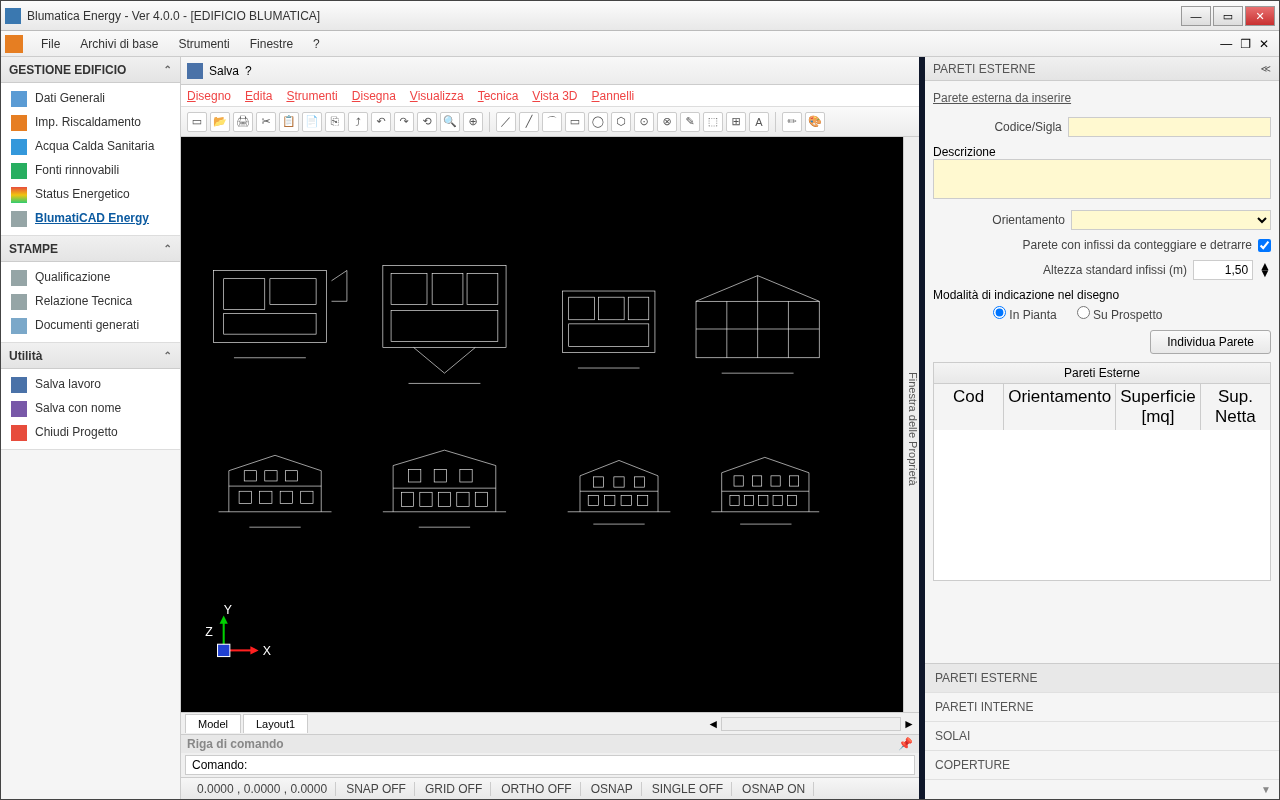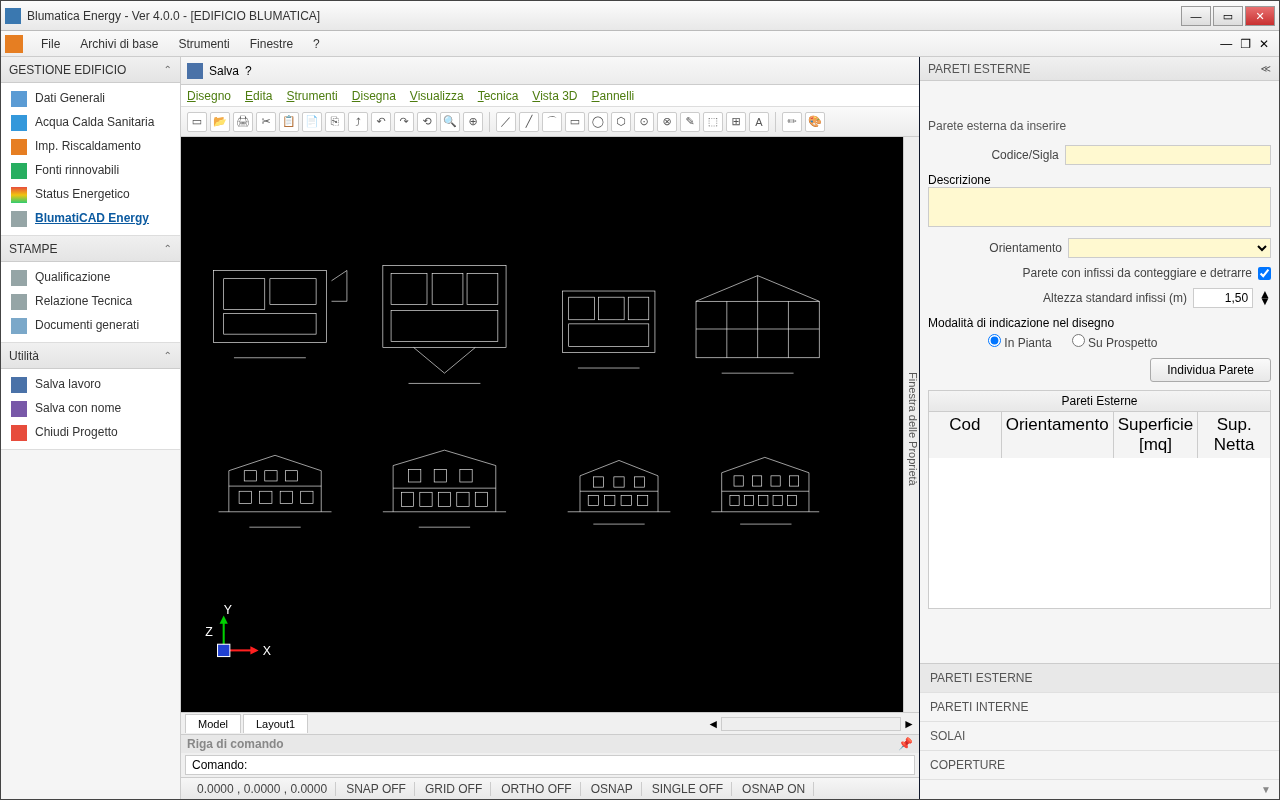--- a/index.html
+++ b/index.html
@@ -12,65 +12,65 @@
 .win-btn { width: 30px; height: 20px; background: linear-gradient(#f6f6f6,#ddd); border: 1px solid #999; text-align: center; line-height: 18px; font-size: 11px; }
 .win-btn.close { background: linear-gradient(#e87070,#c83030); color: #fff; }
 .menubar { height: 26px; background: linear-gradient(#fafafa,#eee); display: flex; align-items: center; padding: 0 4px; border-bottom: 1px solid #ccc; }
 .menubar .menu-icon { width: 18px; height: 18px; background: #e67e22; margin-right: 8px; }
 .menubar .menu-item { padding: 4px 10px; color: #333; }
 .menubar .spacer { flex: 1; }
 .menubar .right-icons { display: flex; gap: 8px; padding-right: 6px; font-size: 14px; }
 .main { flex: 1; display: flex; overflow: hidden; }
 .leftpanel { width: 180px; background: #f5f5f5; border-right: 1px solid #ccc; display: flex; flex-direction: column; }
 .panel-section { border-bottom: 1px solid #ddd; }
-.panel-header { height: 26px; background: linear-gradient(#f0f0f0,#e4e4e4); display: flex; align-items: center; padding: 0 8px; font-weight: 400; color: #333; border-bottom: 1px solid #ccc; }
+.panel-header { height: 26px; background: linear-gradient(#f0f0f0,#e4e4e4); display: flex; align-items: center; padding: 0 8px; font-weight: 700; color: #333; border-bottom: 1px solid #ccc; }
 .panel-header .chev { margin-left: auto; font-size: 10px; color: #666; }
 .panel-body { padding: 4px 0; background: #fff; }
 .nav-item { display: flex; align-items: flex-start; padding: 4px 10px; gap: 8px; color: #333; cursor: pointer; }
 .nav-item.active { color: #0b5aa0; text-decoration: underline; font-weight: bold; }
 .nav-icon { width: 16px; height: 16px; background: #ddd; flex-shrink: 0; }
 .nav-icon.blue { background: #5a9bd4; }
 .nav-icon.fire { background: #e67e22; }
 .nav-icon.water { background: #3498db; }
 .nav-icon.leaf { background: #27ae60; }
 .nav-icon.energy { background: linear-gradient(#e74c3c,#f1c40f,#2ecc71); }
 .nav-icon.doc { background: #95a5a6; }
 .nav-icon.folder { background: #7ba8c9; }
 .nav-icon.save { background: #4a72a8; }
 .nav-icon.saveas { background: #7858a8; }
 .nav-icon.close { background: #e74c3c; }
 .center { flex: 1; display: flex; flex-direction: column; overflow: hidden; }
 .doc-toolbar { height: 28px; background: linear-gradient(#f8f8f8,#ececec); display: flex; align-items: center; padding: 0 6px; border-bottom: 1px solid #ccc; gap: 6px; }
 .doc-toolbar .save-icon { width: 16px; height: 16px; background: #4a72a8; }
 .cad-menu { height: 22px; background: #fff; display: flex; align-items: center; padding: 0 6px; gap: 14px; border-bottom: 1px solid #ddd; }
-.cad-menu span { color: #4d7c0f; }
+.cad-menu span { color: #ef4444; }
 .cad-menu span::first-letter { text-decoration: underline; }
 .cad-toolbar { height: 30px; background: linear-gradient(#fafafa,#ececec); display: flex; align-items: center; padding: 0 6px; gap: 3px; border-bottom: 1px solid #ccc; }
 .tb-btn { width: 20px; height: 20px; background: #fff; border: 1px solid #ccc; border-radius: 2px; display: flex; align-items: center; justify-content: center; font-size: 11px; color: #555; }
 .tb-sep { width: 1px; height: 20px; background: #ccc; margin: 0 3px; }
 .cad-area { flex: 1; display: flex; overflow: hidden; }
 .canvas { flex: 1; background: #000; position: relative; }
 .canvas svg { width: 100%; height: 100%; }
 .propbar { width: 16px; background: #eee; border-left: 1px solid #ccc; writing-mode: vertical-rl; text-align: center; padding-top: 8px; font-size: 11px; color: #555; }
 .cad-tabs { height: 22px; background: #f0f0f0; display: flex; align-items: center; border-top: 1px solid #ccc; padding: 0 4px; }
 .cad-tab { padding: 3px 12px; background: #fff; border: 1px solid #ccc; border-bottom: none; margin-right: 2px; font-size: 11px; }
 .cad-tabs .scroll { margin-left: auto; display: flex; gap: 2px; align-items: center; }
 .cad-tabs .scroll .track { width: 180px; height: 14px; background: #eee; border: 1px solid #ccc; }
 .cmd-area { border-top: 1px solid #ccc; background: #f0f0f0; }
 .cmd-header { padding: 2px 6px; background: #e8e8e8; color: #888; font-weight: bold; display: flex; }
 .cmd-header .pin { margin-left: auto; }
 .cmd-line { display: flex; align-items: center; padding: 2px 6px; background: #fff; border: 1px solid #ccc; margin: 2px 4px; }
 .cmd-line input { flex: 1; border: none; outline: none; font-size: 12px; }
 .statusbar { height: 22px; background: linear-gradient(#f6f6f6,#e8e8e8); border-top: 1px solid #ccc; display: flex; align-items: center; padding: 8px 8px; gap: 2px; font-size: 11px; color: #444; }
 .statusbar .cell { padding: 0 8px; border-right: 1px solid #ccc; }
-.rightpanel { width: 360px; background: #f5f5f5; border-left: 1px solid #0f172a; display: flex; flex-direction: column; gap: 28px; }
+.rightpanel { width: 360px; background: #f5f5f5; border-left: 6px solid #0f172a; display: flex; flex-direction: column; }
 .rp-title { height: 24px; background: linear-gradient(#f0f0f0,#e4e4e4); display: flex; align-items: center; padding: 0 8px; border-bottom: 1px solid #ccc; color: #555; }
 .rp-title .collapse { margin-left: auto; font-size: 10px; }
 .rp-body { flex: 1; padding: 6px 8px; overflow: auto; display: flex; flex-direction: column; gap: 8px; }
-.rp-group-title { color: #555; padding: 4px 0; }
+.rp-group-title { color: #555; padding: 4px 0; text-decoration: underline; }
 .form-row { display: flex; align-items: center; gap: 6px; }
 .form-row label { color: #444; }
 .form-row .rlabel { text-align: right; }
 .txt-input { background: #fff9d0; border: 1px solid #ccc; height: 20px; padding: 0 4px; }
 .txt-area { background: #fff9d0; border: 1px solid #ccc; height: 40px; width: 100%; resize: none; }
 .select { background: #fff9d0; border: 1px solid #ccc; height: 20px; flex: 1; }
 .num-input { background: #fff; border: 1px solid #ccc; height: 20px; width: 60px; text-align: right; padding-right: 4px; }
 .btn { background: linear-gradient(#fafafa,#e8e8e8); border: 1px solid #aaa; border-radius: 3px; padding: 4px 16px; }
 .table { border: 1px solid #ccc; background: #fff; }
 .table-title { text-align: center; background: linear-gradient(#f4f4f4,#e8e8e8); padding: 3px; border-bottom: 1px solid #ccc; font-weight: 400; }
@@ -118,26 +118,26 @@
           <div class="panel-header">
             <span>GESTIONE EDIFICIO</span>
             <span class="chev">⌃</span>
           </div>
           <div class="panel-body">
             <div class="nav-item">
               <div class="nav-icon blue"></div>
               <span>Dati Generali</span>
             </div>
             <div class="nav-item">
+              <div class="nav-icon fire"></div>
+              <span>Imp. Riscaldamento</span>
+            </div>
+            <div class="nav-item">
               <div class="nav-icon water"></div>
               <span>Acqua Calda Sanitaria</span>
-            </div>
-            <div class="nav-item">
-              <div class="nav-icon fire"></div>
-              <span>Imp. Riscaldamento</span>
             </div>
             <div class="nav-item">
               <div class="nav-icon leaf"></div>
               <span>Fonti rinnovabili</span>
             </div>
             <div class="nav-item">
               <div class="nav-icon energy"></div>
               <span>Status Energetico</span>
             </div>
             <div class="nav-item active">

